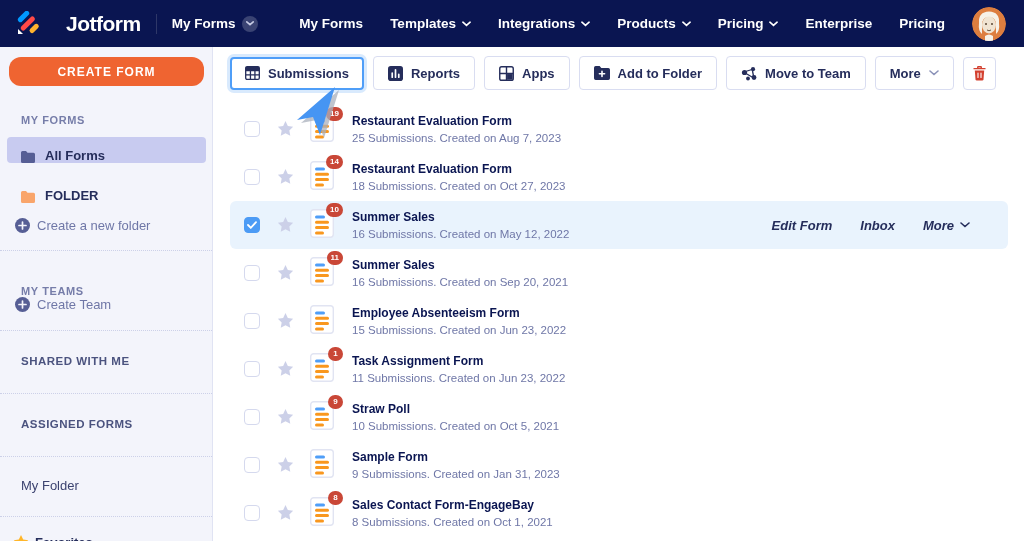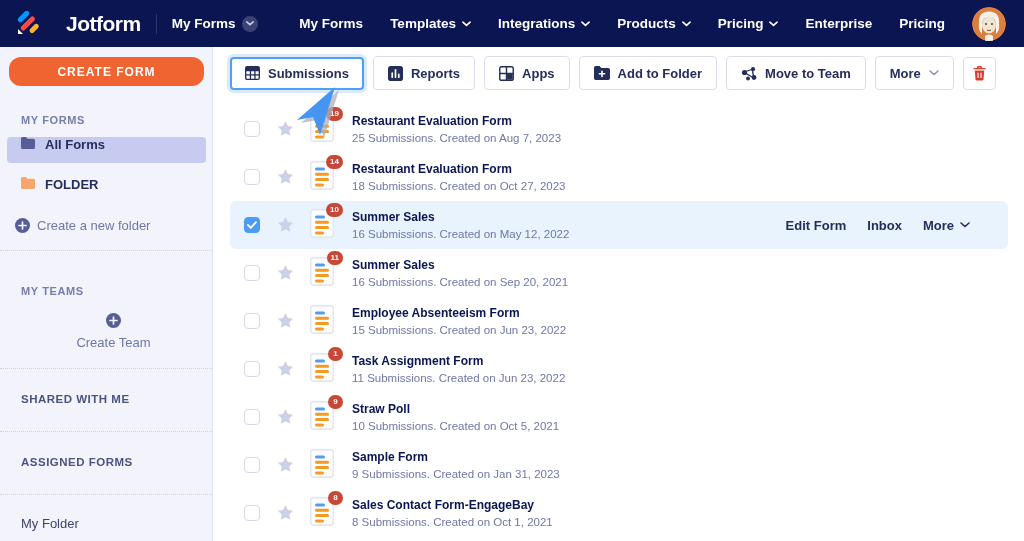--- a/index.html
+++ b/index.html
@@ -22,21 +22,21 @@
   .chev svg { display:block; }
 
   
   .sidebar { position:absolute; top:47px; left:0; width:213px; bottom:0;
     background:#f3f4fb; border-right:1px solid #e0e3f3; z-index:5; }
   .create-form { display:block; width:195px; margin:10px 9px 6px 9px; height:29px;
     background:#ef6431; color:#fff; border:none; border-radius:12px;
     font-family:inherit; font-size:12px; font-weight:bold; letter-spacing:1px; cursor:pointer; }
   .sb-header { font-size:11px; font-weight:bold; letter-spacing:0.6px; color:#767da9;
     margin:28px 0 0 21px; }
-  .sb-item { display:flex; align-items:flex-start; gap:10px; height:26px; margin:0 6px 0 7px;
+  .sb-item { display:flex; align-items:flex-end; gap:10px; height:26px; margin:0 6px 0 7px;
     padding:0 0 0 14px; border-radius:4px; font-size:13px; font-weight:bold; color:#252d5b; cursor:pointer; }
   .sb-item.selected { background:#c8cbf0; }
   .sb-link { font-size:13px; color:#4b537f; cursor:pointer; margin-left:21px; }
   .sb-link.header-like { font-weight:bold; letter-spacing:0.5px; font-size:11.5px; color:#4b537f; }
   .sb-divider { border-top:1px dotted #ccd0e8; margin:0 0 0 0; }
   .muted-item { display:flex; align-items:center; gap:7px; margin-left:15px;
     font-size:13px; color:#6f77a7; cursor:pointer; }
   .fav { display:flex; align-items:center; gap:6px; margin-left:13px;
     font-size:13px; font-weight:bold; color:#252d5b; cursor:pointer; }
 
@@ -57,21 +57,21 @@
     flex:0 0 auto; cursor:pointer; display:flex; align-items:center; justify-content:center; }
   .checkbox.checked { background:#4c9bf5; border-color:#4c9bf5; }
   .star { margin-left:17px; flex:0 0 auto; cursor:pointer; display:flex; }
   .form-ico { position:relative; margin-left:16px; flex:0 0 auto; }
   .badge { position:absolute; top:-6px; right:-9px; min-width:15px; height:14px; padding:0 4px;
     background:#c94737; border-radius:8px; color:#fff; font-size:8px; font-weight:bold;
     display:flex; align-items:center; justify-content:center; }
   .row-text { margin-left:18px; }
   .row-title { font-size:12px; font-weight:bold; color:#0a1551; line-height:1.2; cursor:pointer; }
   .row-meta { font-size:11.5px; color:#6f77a7; margin-top:3px; }
-  .row-actions { margin-left:auto; display:flex; align-items:center; gap:21px; padding-right:24px; }
+  .row-actions { margin-left:auto; display:flex; align-items:center; gap:28px; padding-right:24px;font-style:italic; }
   .row-action { font-size:13px; font-weight:bold; color:#252d5b; cursor:pointer; display:flex; align-items:center; gap:6px; }
 
   .cursor { position:absolute; left:287px; top:80px; z-index:20; pointer-events:none; }
 </style>
 </head>
 <body>
 
 <div class="navbar">
   <div class="nav-left">
     <div class="brand">
@@ -175,21 +175,21 @@
       <circle cx="7.5" cy="7.5" r="7.5" fill="#565e95"></circle>
       <path d="M7.5 4v7M4 7.5h7" stroke="#f3f4fb" stroke-width="1.7" stroke-linecap="round"></path>
     </svg>
     <span>Create a new folder</span>
   </div>
 
   <div class="sb-divider" style="margin-top:17px;"></div>
 
   <div class="sb-header" style="margin-top:34px;">MY TEAMS</div>
 
-  <div class="muted-item" style="margin-top:16px;flex-direction:column;">
+  <div class="muted-item" style="">
     <svg width="15" height="15" viewBox="0 0 15 15">
       <circle cx="7.5" cy="7.5" r="7.5" fill="#565e95"></circle>
       <path d="M7.5 4v7M4 7.5h7" stroke="#f3f4fb" stroke-width="1.7" stroke-linecap="round"></path>
     </svg>
     <span>Create Team</span>
   </div>
 
   <div class="sb-divider" style="margin-top:18px;"></div>
 
   <div class="sb-link header-like" style="display:block; margin-top:24px;">SHARED WITH ME</div>

